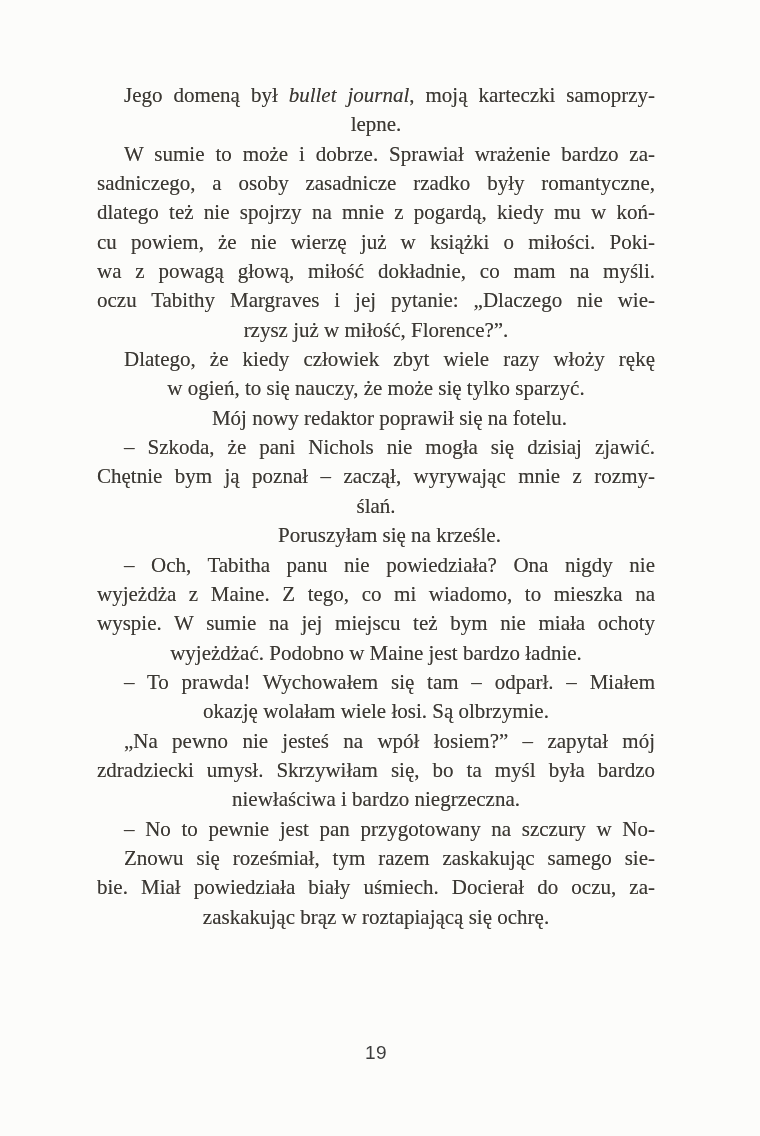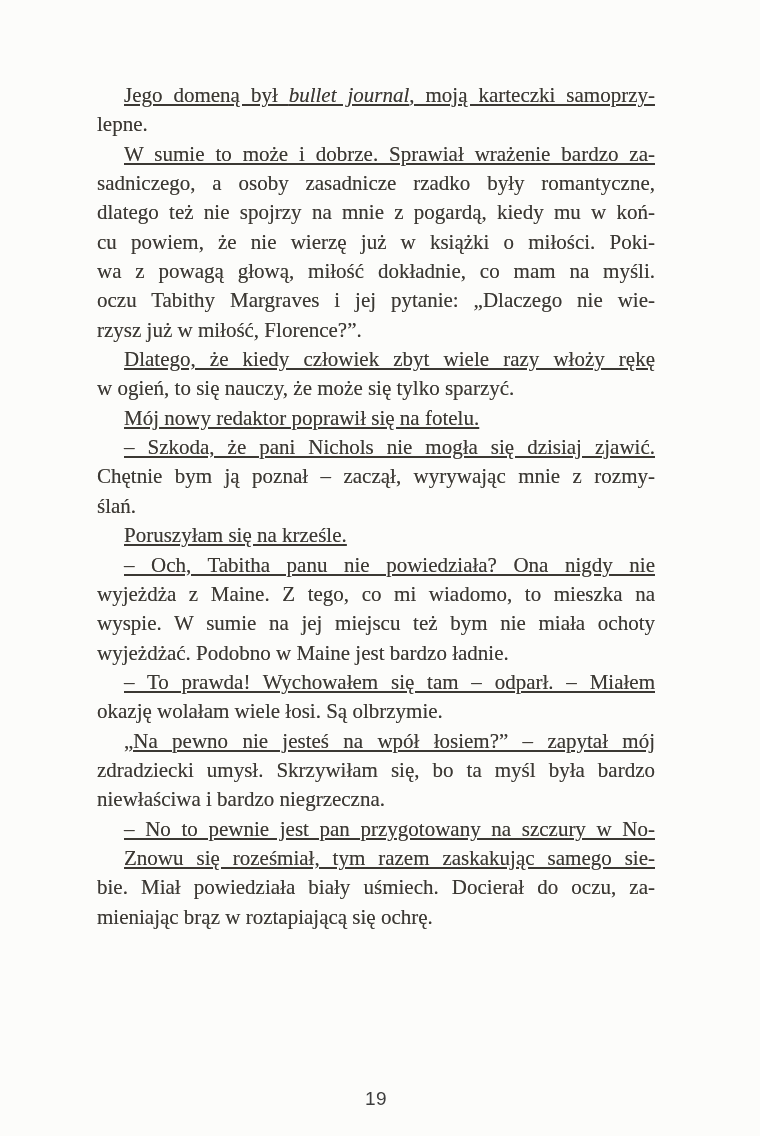--- a/index.html
+++ b/index.html
@@ -20,37 +20,36 @@
     left: 97px;
     top: 81px;
     width: 558px;
     font-size: 21px;
     line-height: 29.35px;
     color: #3b3833;
     text-rendering: optimizeLegibility;
     text-shadow: 0 0 0.5px rgba(70, 66, 60, 0.55);
   }
   .line {
-    text-align: left;
+    text-align: center;
   }
   .line.just {
     text-align: justify;
     text-align-last: justify;
   }
   .line.indent {
     text-indent: 27px;
-    text-decoration: underline;
   }
   .line em {
     font-style: italic;
   }
   .page-number {
     position: absolute;
     left: 97px;
-    top: 1088px;
+    top: 1042px;
     width: 558px;
     text-align: center;
     font-family: "Liberation Sans", sans-serif;
     font-size: 19px;
     color: #3d3d3d;
     letter-spacing: 0.5px;
   }
 </style>
 </head>
 <body>
@@ -78,16 +77,16 @@
       <div class="line just">wyspie. W sumie na jej miejscu też bym nie miała ochoty</div>
       <div class="line">wyjeżdżać. Podobno w Maine jest bardzo ładnie.</div>
       <div class="line just indent">– To prawda! Wychowałem się tam – odparł. – Miałem</div>
       <div class="line">okazję wolałam wiele łosi. Są olbrzymie.</div>
       <div class="line just indent">„Na pewno nie jesteś na wpół łosiem?” – zapytał mój</div>
       <div class="line just">zdradziecki umysł. Skrzywiłam się, bo ta myśl była bardzo</div>
       <div class="line">niewłaściwa i bardzo niegrzeczna.</div>
       <div class="line just indent">– No to pewnie jest pan przygotowany na szczury w No-</div>
       <div class="line just indent">Znowu się roześmiał, tym razem zaskakując samego sie-</div>
       <div class="line just">bie. Miał powiedziała biały uśmiech. Docierał do oczu, za-</div>
-      <div class="line">mieniając brąz w roztapiającą się ochrę.</div>
+      <div class="line">zaskakując brąz w roztapiającą się ochrę.</div>
     </div>
   <div class="page-number">19</div>
 </div>
 
 </body></html>

